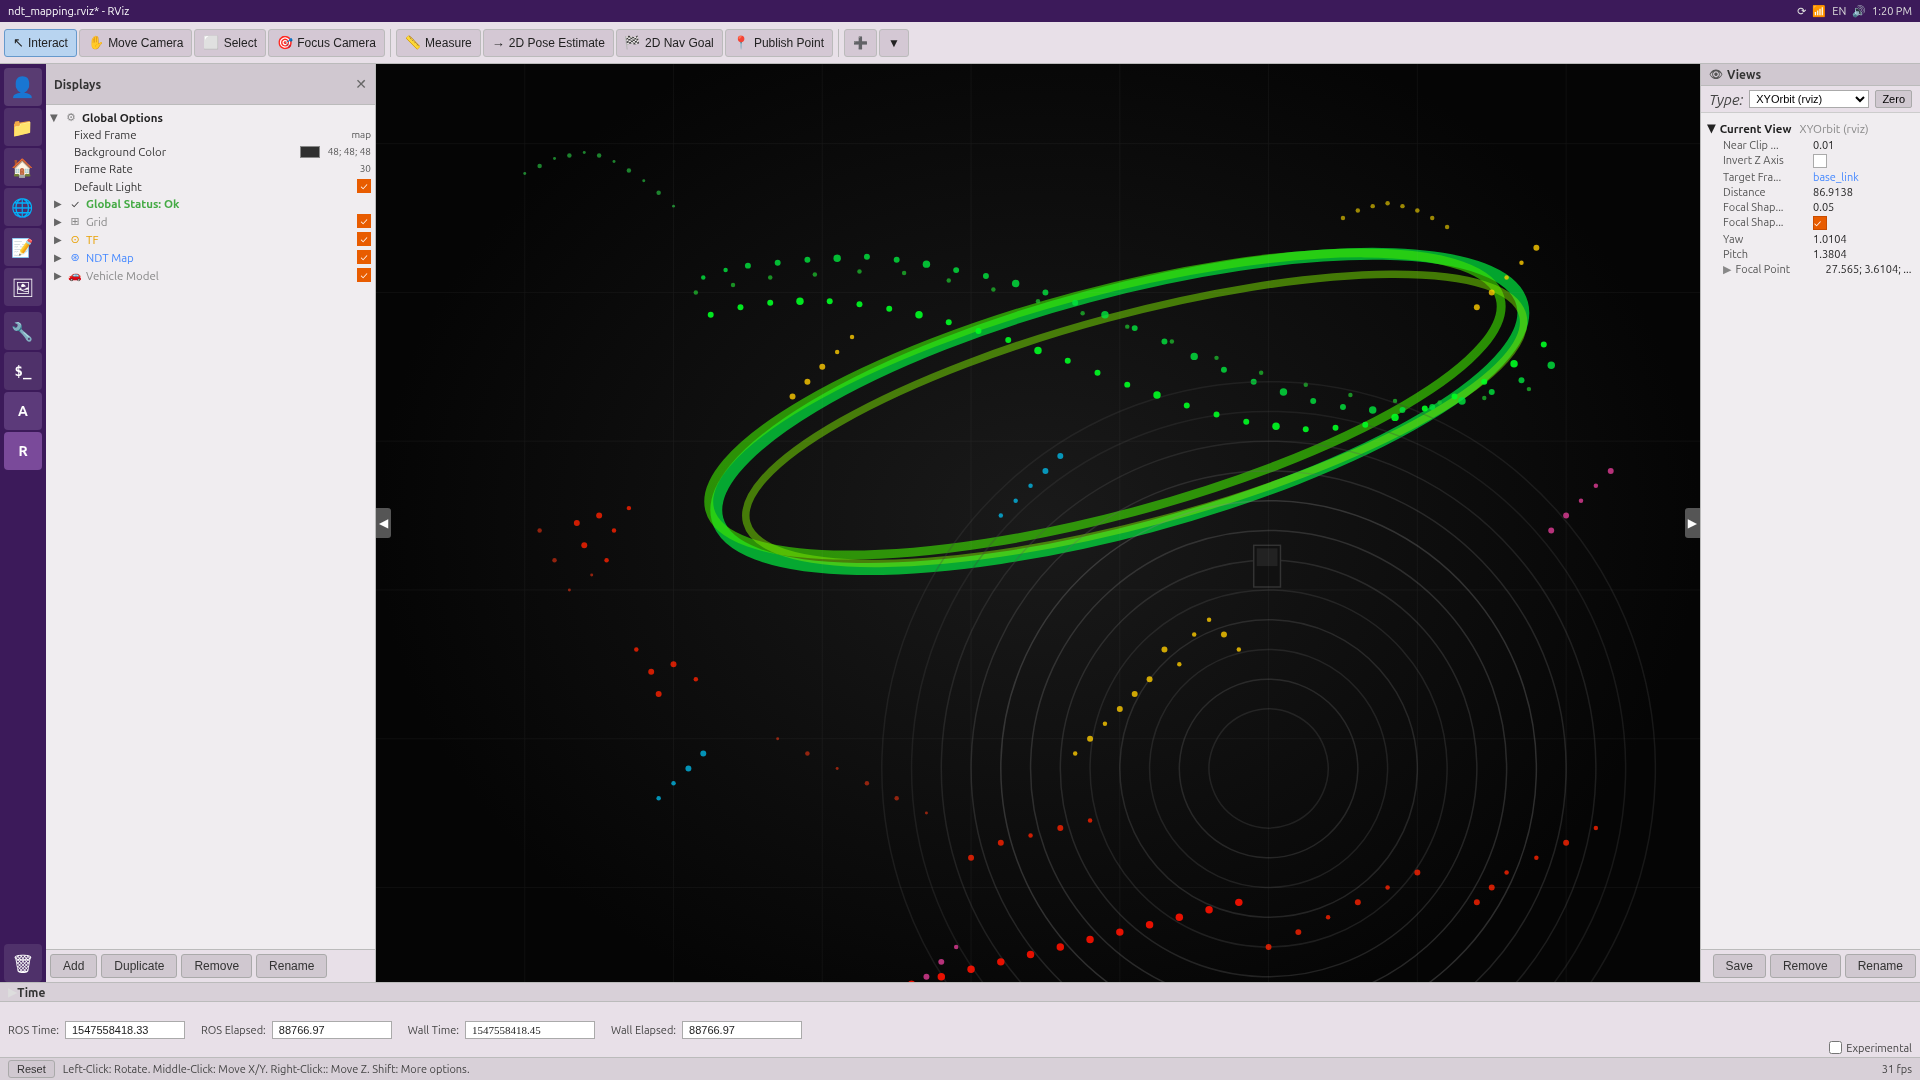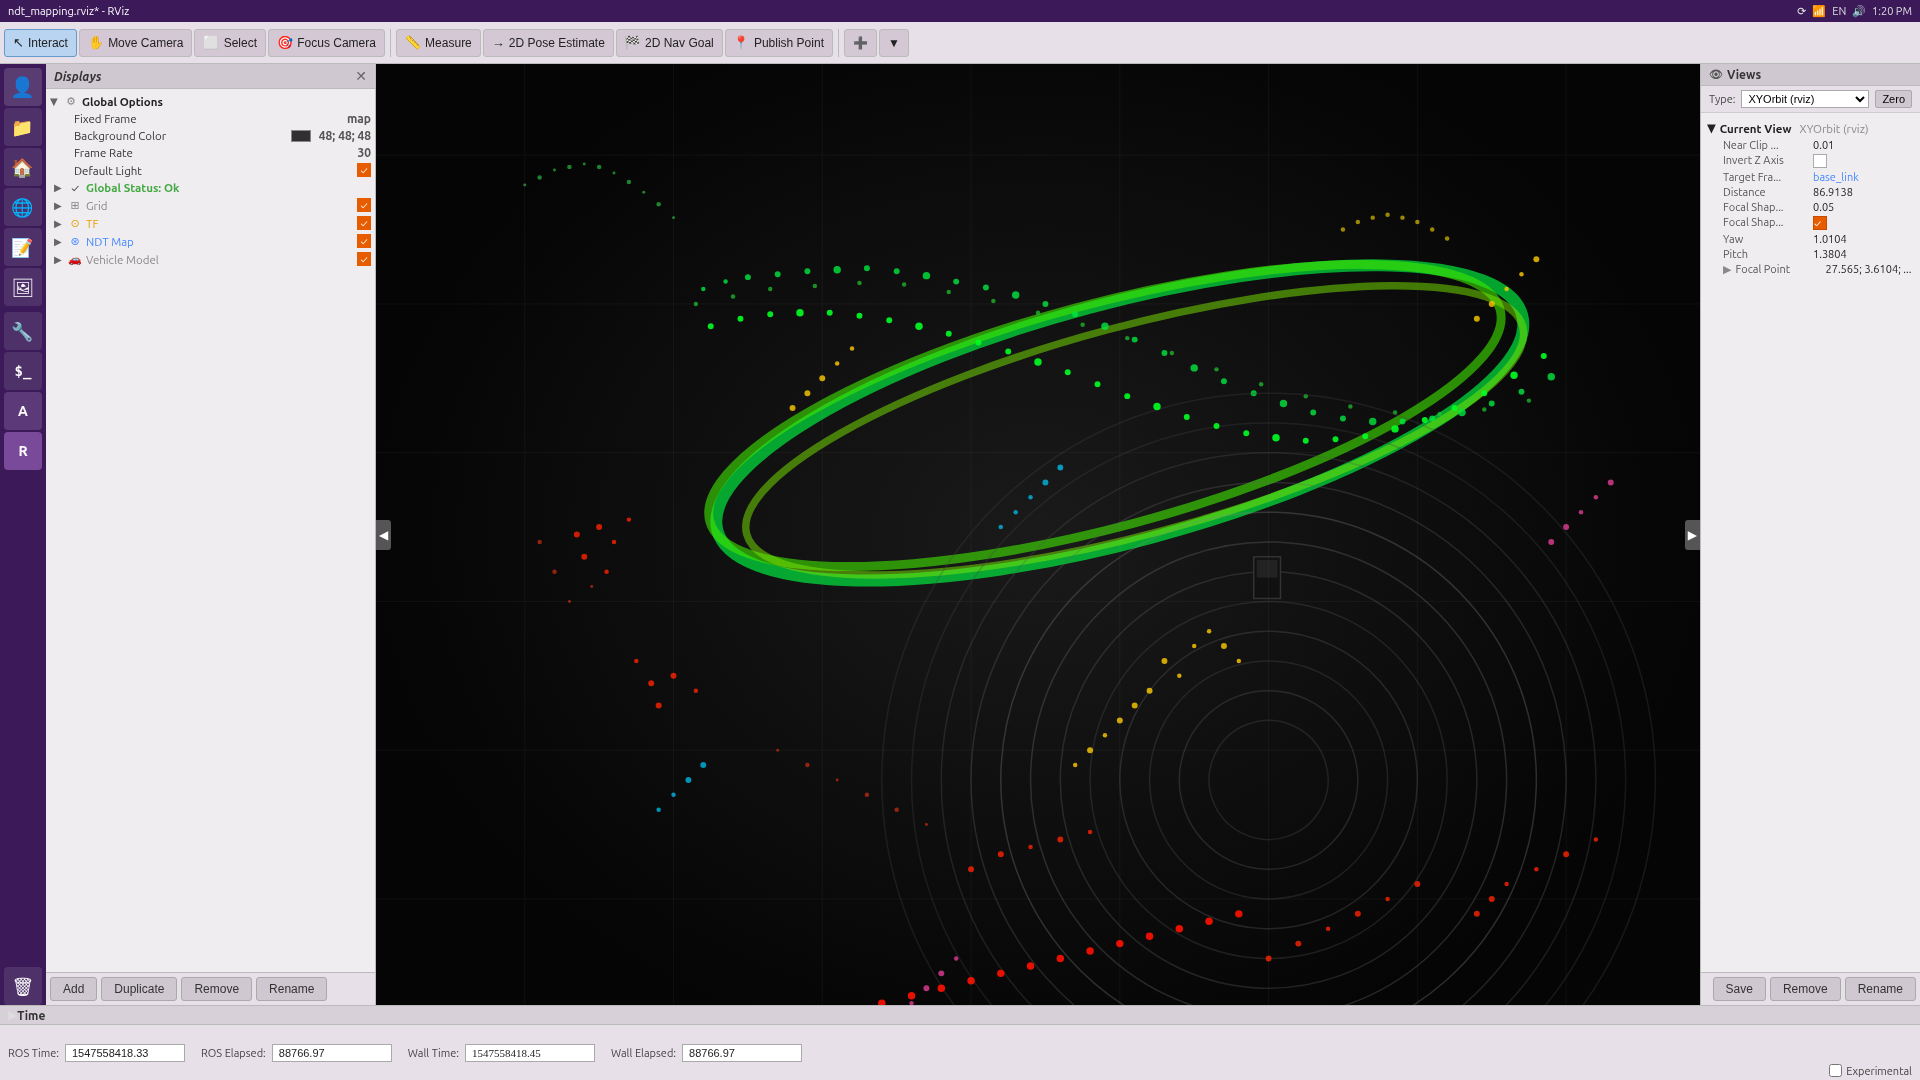--- a/index.html
+++ b/index.html
@@ -105,29 +105,28 @@
     
     #displays-panel {
       width: 330px;
       background: #f0edf0;
       border-right: 1px solid #bbb;
       display: flex;
       flex-direction: column;
     }
     #displays-header {
       background: #d0c8d0;
-      padding: 4px 8px;
+      padding: 12px 8px;
       display: flex;
       align-items: center;
       justify-content: space-between;
       border-bottom: 1px solid #bbb;
       font-weight: bold;
       font-size: 12px;
       color: #333;
-      font-style: italic;
     }
     #displays-close {
       cursor: pointer;
       color: #666;
       font-size: 14px;
     }
     #displays-tree {
       flex: 1;
       overflow-y: auto;
       padding: 4px 0;
@@ -152,22 +151,21 @@
     .tree-item .item-icon {
       font-size: 11px;
       width: 14px;
       text-align: center;
     }
     .tree-item .item-label {
       flex: 1;
     }
     .tree-item .item-value {
       color: #555;
-      font-size: 12px;
-      font-weight: bold;
+      font-size: 10px;
     }
     .tree-item .checkbox {
       width: 14px;
       height: 14px;
       background: #e85c00;
       display: flex;
       align-items: center;
       justify-content: center;
     }
     .tree-item .checkbox.checked { background: #e85c00; }
@@ -263,21 +261,21 @@
     }
     .views-icon { font-size: 11px; color: #555; }
     #views-type-row {
       display: flex;
       align-items: center;
       padding: 4px 8px;
       gap: 6px;
       border-bottom: 1px solid #ccc;
       background: #e8e0e8;
     }
-    #views-type-label { font-size: 11px; color: #444; }
+    #views-type-label { font-size: 15px; color: #444; font-style: italic; }
     #views-type-select {
       flex: 1;
       font-size: 11px;
       border: 1px solid #aaa;
       background: #fff;
       padding: 1px 2px;
     }
     #views-zero-btn {
       padding: 2px 6px;
       background: #d0c8d0;
@@ -933,14 +931,19 @@
       </div>
       <div class="time-field">
         <span class="time-label">Wall Elapsed:</span>
         <input class="time-value" type="text" value="88766.97" readonly="" style="width: 110px;">
       </div>
       <div class="experimental-check" style="margin-left: auto; margin-top: 36px;">
         <input type="checkbox" style="">
         <span>Experimental</span>
       </div>
     </div>
+    <div id="status-bar">
+      <button class="panel-btn" style="padding: 2px 8px; font-size: 11px;">Reset</button>
+      <span style="font-size: 11px; color: #444;">Left-Click: Rotate.  Middle-Click: Move X/Y.  Right-Click:: Move Z.  Shift: More options.</span>
+      <span class="fps-display">31 fps</span>
+    </div>
   </div>
 </div>
 
 </body></html>

